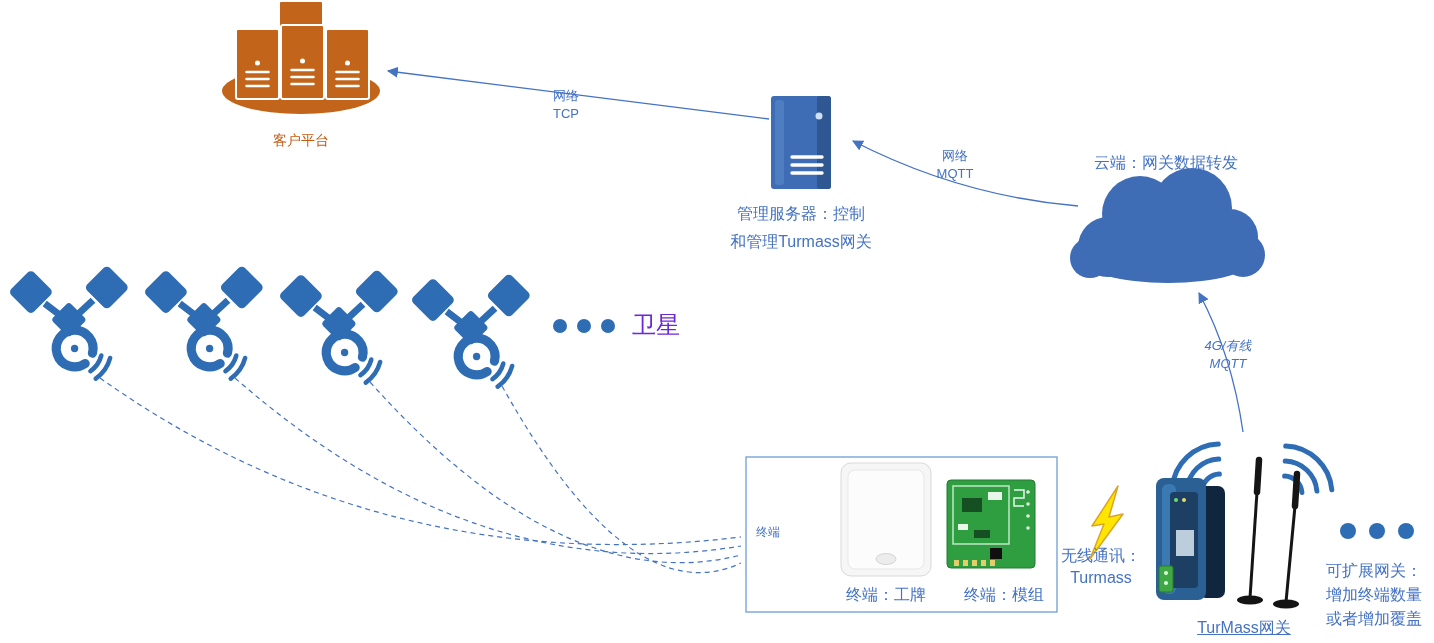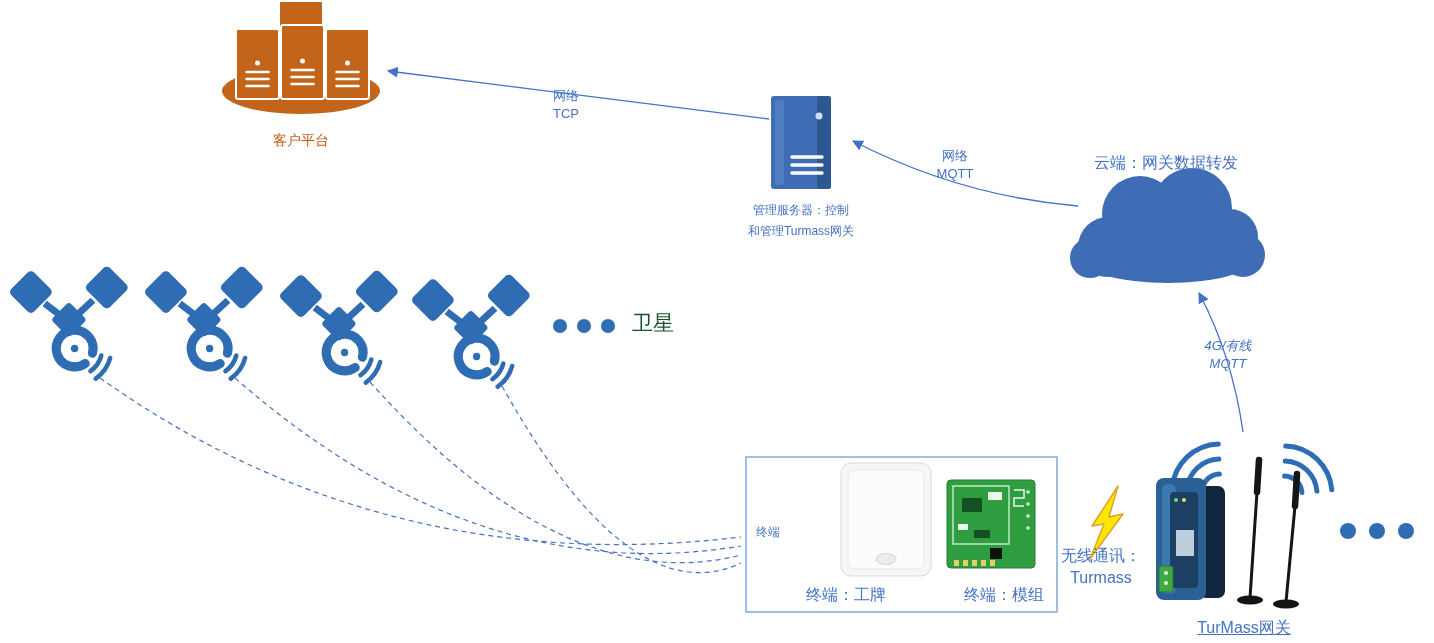--- a/index.html
+++ b/index.html
@@ -4,22 +4,22 @@
 <style>
   html,body{margin:0;padding:0;background:#ffffff;}
   #canvas{position:relative;width:1434px;height:643px;background:#ffffff;overflow:hidden;
           font-family:"Liberation Sans","DejaVu Sans",sans-serif;}
   #diagram-svg{position:absolute;left:0;top:0;}
   .lbl{position:absolute;color:#4472C4;white-space:pre-line;line-height:1.35;}
   .ctr{text-align:center;}
   .sm{font-size:13px;text-align:center;}
   .md{font-size:16px;}
   .lbl-orange{color:#C55A11;font-weight:normal;font-size:14px;}
-  .lbl-title{font-size:12px;line-height:1.75;}
-  .lbl-big{font-size:21px;color:#14532d;}
+  .lbl-title{font-size:16px;line-height:1.75;}
+  .lbl-big{font-size:24px;color:#6d28d9;}
   .lbl-terminal{font-size:12px;}
 </style>
 </head>
 <body>
 
 <div id="canvas">
 
 <svg id="diagram-svg" width="1434" height="643" viewBox="0 0 1434 643">
   <defs>
     <marker id="arr" viewBox="0 0 10 10" refX="9" refY="5" markerUnits="userSpaceOnUse" markerWidth="11" markerHeight="11" orient="auto">
@@ -187,23 +187,26 @@
 
 <div class="lbl md ctr" style="left:1086px;top:152px;width:160px;">云端：网关数据转发</div>
 
 <div class="lbl lbl-big" style="left:632px;top:309px;">卫星</div>
 
 <div class="lbl sm ctr" style="left:1193px;top:337px;width:70px;font-style:italic;">4G/有线
 MQTT</div>
 
 <div class="lbl lbl-terminal" style="left:756px;top:524px;">终端</div>
 
-<div class="lbl md ctr" style="left:796px;top:584px;width:100px;">终端：工牌</div>
+<div class="lbl md ctr" style="left:836px;top:584px;width:100px;">终端：工牌</div>
 
 <div class="lbl md ctr" style="left:944px;top:584px;width:100px;text-align:right;">终端：模组</div>
 
 <div class="lbl md ctr" style="left:1055px;top:545px;width:92px;">无线通讯：
 Turmass</div>
 
 <div class="lbl md ctr" style="left:1192px;top:617px;width:104px;text-decoration:underline;">TurMass网关</div>
 
+<div class="lbl md" style="left:1326px;top:559px;width:106px;line-height:1.5;">可扩展网关：
+增加终端数量
+或者增加覆盖</div>
 
 </div>
 
 </body></html>

